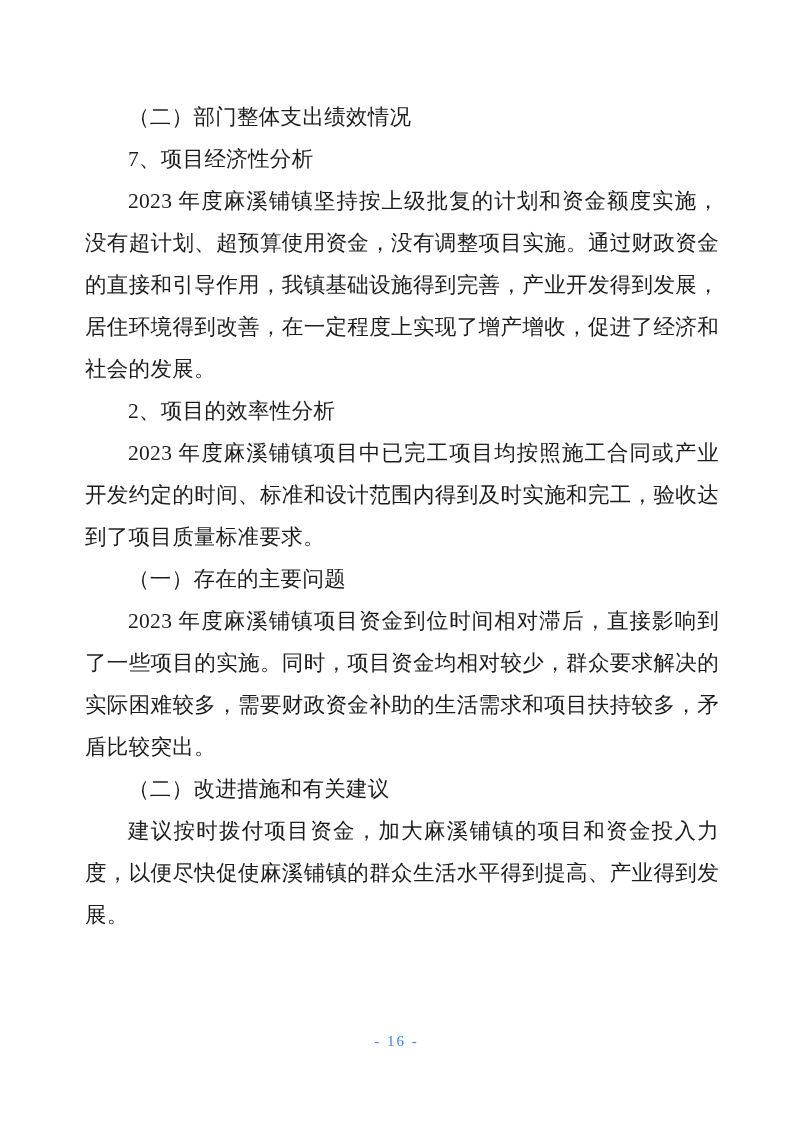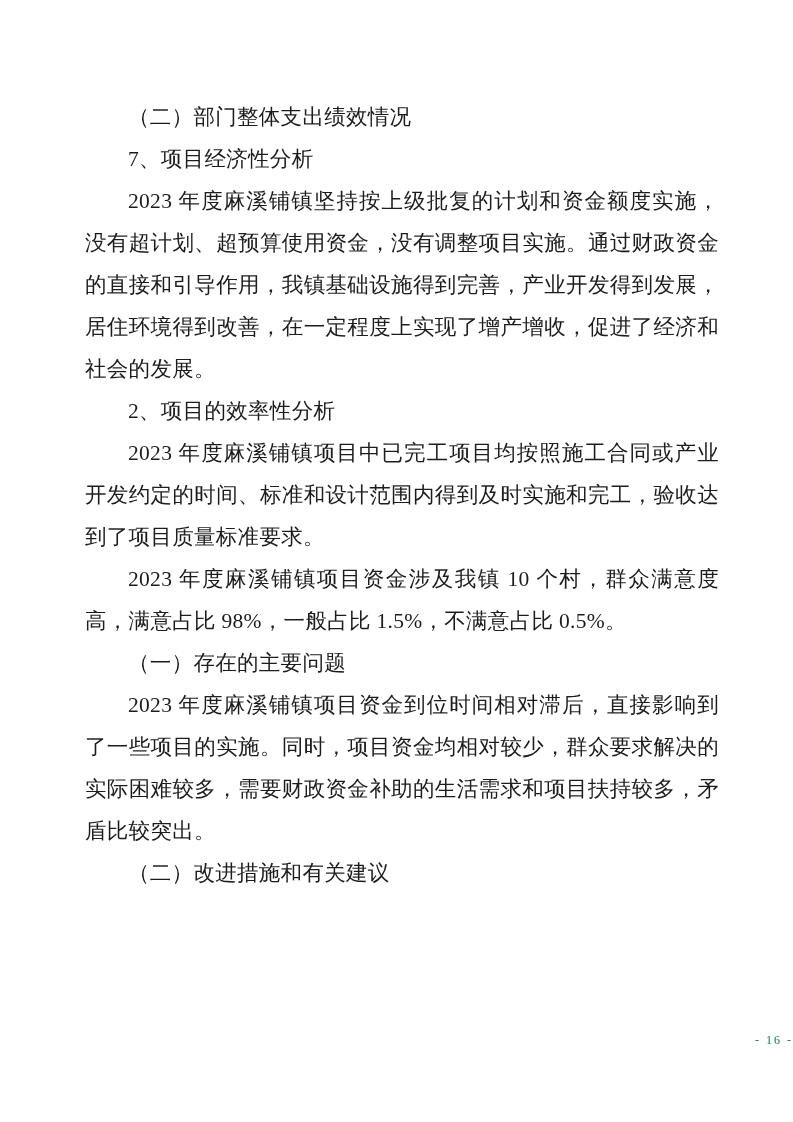--- a/index.html
+++ b/index.html
@@ -34,38 +34,38 @@
   }
   .para {
     text-align: justify;
     text-align-last: left;
   }
   .footer {
     position: absolute;
     left: 0;
     right: 0;
     top: 1033px;
-    text-align: right;
-    font-size: 12px;
+    text-align: center;
+    font-size: 15px;
     letter-spacing: 2px;
-    color: #15803d;
+    color: #3b82f6;
   }
 </style>
 </head>
 <body>
 
 <div class="page">
 
   <div class="content">
     <p class="block heading">（二）部门整体支出绩效情况</p>
     <p class="block heading">7、项目经济性分析</p>
     <p class="block para">2023 年度麻溪铺镇坚持按上级批复的计划和资金额度实施，没有超计划、超预算使用资金，没有调整项目实施。通过财政资金的直接和引导作用，我镇基础设施得到完善，产业开发得到发展，居住环境得到改善，在一定程度上实现了增产增收，促进了经济和社会的发展。</p>
     <p class="block heading">2、项目的效率性分析</p>
     <p class="block para">2023 年度麻溪铺镇项目中已完工项目均按照施工合同或产业开发约定的时间、标准和设计范围内得到及时实施和完工，验收达到了项目质量标准要求。</p>
-    <p class="block para">2023 年度麻溪铺镇项目资金涉及我镇 10 个村，群众满意度高，满意占比 98%，一般占比 1.5%，不满意占比 0.5%。</p>
     <p class="block heading">（一）存在的主要问题</p>
     <p class="block para">2023 年度麻溪铺镇项目资金到位时间相对滞后，直接影响到了一些项目的实施。同时，项目资金均相对较少，群众要求解决的实际困难较多，需要财政资金补助的生活需求和项目扶持较多，矛盾比较突出。</p>
     <p class="block heading">（二）改进措施和有关建议</p>
+    <p class="block para">建议按时拨付项目资金，加大麻溪铺镇的项目和资金投入力度，以便尽快促使麻溪铺镇的群众生活水平得到提高、产业得到发展。</p>
   </div>
 
   <div class="footer">- 16 -</div>
 
 </div>
 
 </body></html>

